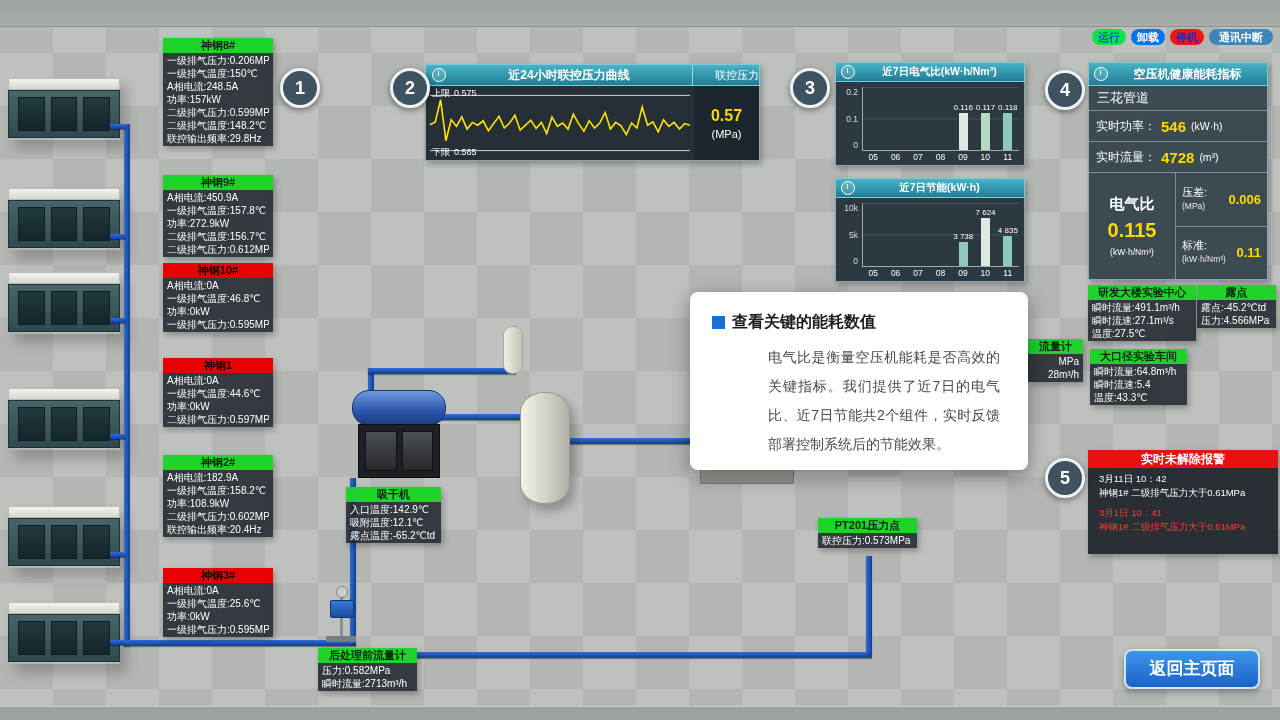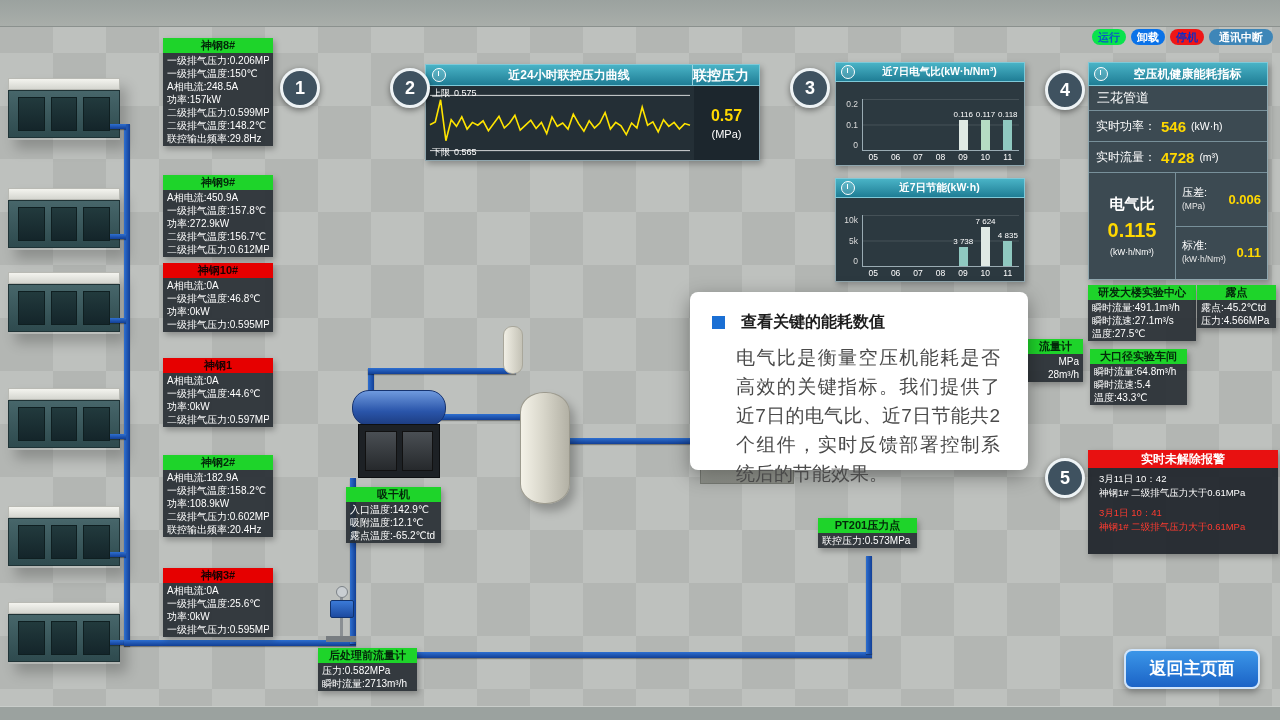--- a/index.html
+++ b/index.html
@@ -55,36 +55,36 @@
   .tealhead{display:flex;align-items:center;background:linear-gradient(#49b3c6,#1f7d95);border:1px solid #7fc9d8;box-sizing:border-box;padding:0 5px;gap:5px;}
   .thead-title{flex:1;text-align:center;color:#fff;font-weight:bold;white-space:nowrap;overflow:hidden;}
   .clock-icon{width:12px;height:12px;border:1.5px solid #fff;border-radius:50%;position:relative;flex:none;background:rgba(255,255,255,.15);}
   .clock-icon:after{content:"";position:absolute;left:4.5px;top:2px;width:1.5px;height:4.5px;background:#fff;}
 
   
   .line-panel{position:absolute;left:425px;top:64px;width:335px;z-index:10;box-shadow:2px 3px 6px rgba(0,0,0,.28);}
   .lphead{display:flex;height:22px;background:linear-gradient(#49b3c6,#1f7d95);border:1px solid #7fc9d8;box-sizing:border-box;}
   .lph-main{flex:1;display:flex;align-items:center;gap:6px;padding:0 6px;}
   .lph-main .thead-title{font-size:12px;}
-  .lph-right{width:66px;border-left:1px solid #9fd4e0;color:#fff;font-size:14px;font-weight:bold;text-align:left;line-height:20px;}
+  .lph-right{width:66px;border-left:1px solid #9fd4e0;color:#fff;font-size:11px;font-weight:normal;text-align:right;line-height:20px;}
   .lp-body{display:flex;height:74px;border:1px solid #8fa6ae;border-top:none;box-sizing:content-box;}
   .lp-plot{width:268px;background:#242f36;position:relative;}
   .lp-plot svg{position:absolute;left:0;top:0;width:100%;height:100%;}
   .lim{position:absolute;left:6px;color:#fff;font-size:9px;z-index:2;}
   .lim.up{top:1px;} .lim.dn{bottom:1px;}
   .lim i{font-style:normal;margin-right:4px;}
   .lp-val{flex:1;background:#1c262d;display:flex;flex-direction:column;align-items:center;justify-content:center;gap:3px;}
   .lv-num{color:#ffd800;font-size:16px;font-weight:bold;}
   .lv-unit{color:#fff;font-size:11px;}
 
   
   .bar-panel{position:absolute;width:190px;z-index:10;box-shadow:2px 3px 6px rgba(0,0,0,.28);}
   .bp-head{height:20px;}
   .bp-head .thead-title{font-size:10.5px;}
-  .bar-body{display:flex;background:#2c3940;border:1px solid #8fa6ae;border-top:none;height:84px;padding:17px 5px 2px 2px;box-sizing:border-box;}
+  .bar-body{display:flex;background:#2c3940;border:1px solid #8fa6ae;border-top:none;height:84px;padding:5px 5px 2px 2px;box-sizing:border-box;}
   .yticks{width:24px;display:flex;flex-direction:column;justify-content:space-between;align-items:flex-end;padding:0 4px 13px 0;color:#ddd;font-size:8.5px;box-sizing:border-box;}
   .bp-plot{flex:1;display:flex;flex-direction:column;}
   .bars{flex:1;display:flex;align-items:flex-end;border-bottom:1px solid #9aabb3;border-left:1px solid #9aabb3;
     background-image:linear-gradient(rgba(255,255,255,.12) 1px, transparent 1px);background-size:100% 50%;}
   .bcol{flex:1;height:100%;display:flex;flex-direction:column;justify-content:flex-end;align-items:center;}
   .blab{font-size:8px;color:#fff;white-space:nowrap;margin-bottom:1px;line-height:9px;}
   .bar{width:9px;}
   .xlabels{height:12px;display:flex;}
   .xlabels span{flex:1;text-align:center;color:#fff;font-size:8.5px;line-height:12px;}
 
@@ -112,23 +112,23 @@
   
   .alarm{position:absolute;left:1088px;top:450px;width:190px;z-index:15;box-shadow:2px 3px 6px rgba(0,0,0,.28);}
   .alarm-head{background:#e81111;color:#fff;font-weight:bold;font-size:12px;text-align:center;height:18px;line-height:18px;}
   .alarm-body{background:rgba(30,36,42,.93);padding:4px 11px;min-height:78px;}
   .al-entry{margin-bottom:6px;font-size:9.5px;line-height:14px;color:#fff;}
   .al-entry.red{color:#ff3b30;}
   .al-text{white-space:nowrap;overflow:hidden;}
 
   
   .popup{position:absolute;left:690px;top:292px;width:338px;height:178px;background:#fff;border-radius:8px;box-shadow:0 6px 20px rgba(0,0,0,.38);z-index:30;}
-  .popup-title{display:flex;align-items:center;gap:16px;padding:20px 24px 6px 22px;font-size:16px;font-weight:bold;color:#1c1c1c;}
+  .popup-title{display:flex;align-items:center;gap:7px;padding:20px 24px 6px 22px;font-size:16px;font-weight:bold;color:#1c1c1c;}
   .popup-sq{width:13px;height:13px;background:#1a6fd4;flex:none;}
-  .popup-body{padding:4px 28px 0 46px;font-size:19px;color:#4a4a4a;line-height:29px;text-align:justify;}
+  .popup-body{padding:4px 28px 0 46px;font-size:14px;color:#4a4a4a;line-height:29px;text-align:justify;margin-left:32px;}
 
   
   .step{position:absolute;width:34px;height:34px;border-radius:50%;background:#3f5260;border:3px solid #eef3f5;color:#fff;font-size:18px;font-weight:bold;line-height:34px;text-align:center;box-shadow:0 2px 6px rgba(0,0,0,.45);z-index:40;cursor:pointer;}
 
   
   .back-btn{position:absolute;left:1124px;top:649px;width:136px;height:40px;background:linear-gradient(#3b96e8,#1b63c6);border:2px solid #cfe4fb;border-radius:8px;color:#fff;font-weight:bold;font-size:17px;line-height:36px;text-align:center;box-sizing:border-box;box-shadow:0 3px 7px rgba(0,0,0,.35);z-index:25;cursor:pointer;}
 </style>
 </head>
 <body>
 

